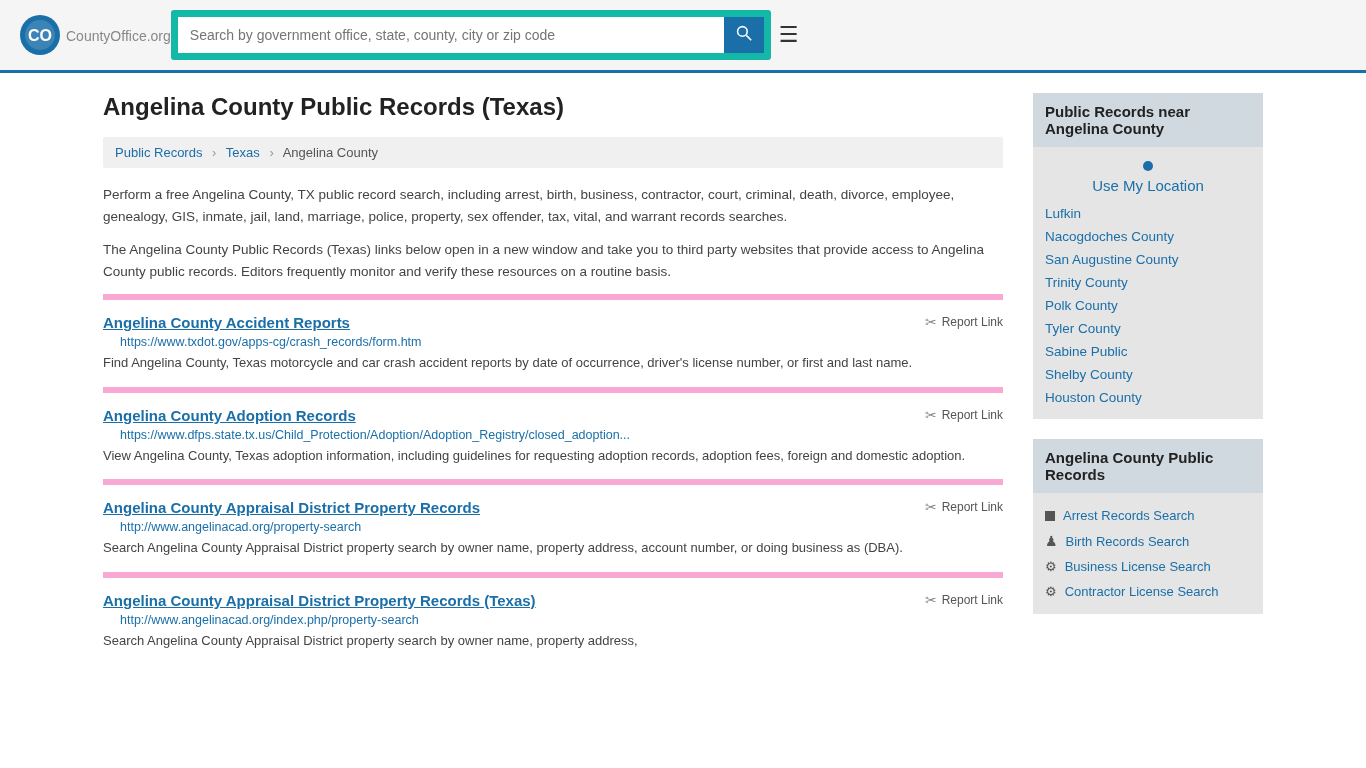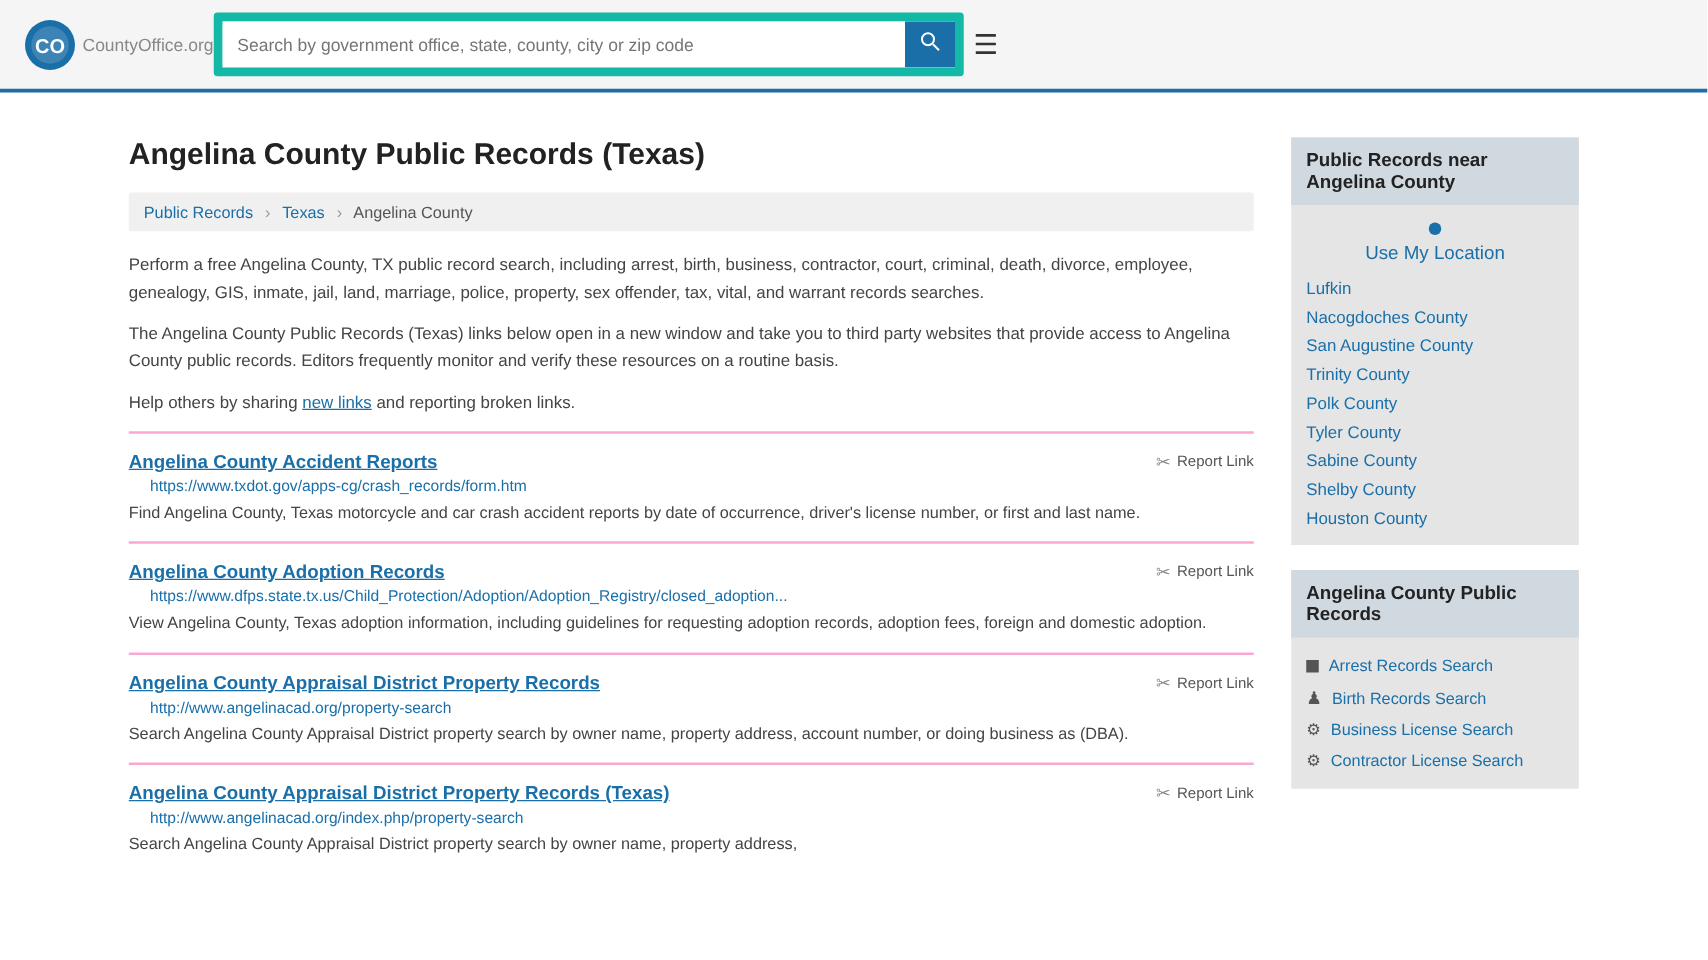--- a/index.html
+++ b/index.html
@@ -64,21 +64,21 @@
       border: none;
       cursor: pointer;
       font-size: 22px;
       color: #333;
       padding: 4px 8px;
     }
 
     
     .container {
       max-width: 1200px;
-      margin: 16px auto;
+      margin: 0 auto;
       padding: 20px 20px;
       display: flex;
       gap: 30px;
     }
     .main-content {
       flex: 1;
     }
     .sidebar {
       width: 230px;
       flex-shrink: 0;
@@ -114,21 +114,21 @@
       line-height: 1.6;
       margin-bottom: 12px;
     }
     .description a {
       color: #1a6fa8;
       text-decoration: underline;
     }
 
     
     .record-entry {
-      border-top: 2px solid #f9a8d4;
+      border-top: 6px solid #f9a8d4;
       padding: 14px 0;
     }
     .record-header {
       display: flex;
       align-items: flex-start;
       justify-content: space-between;
       margin-bottom: 4px;
     }
     .record-title {
       font-size: 15px;
@@ -268,23 +268,20 @@
     <div class="breadcrumb">
       <a href="#">Public Records</a>
       <span class="sep">›</span>
       <a href="#">Texas</a>
       <span class="sep">›</span>
       <span>Angelina County</span>
     </div>
 
     <p class="description">Perform a free Angelina County, TX public record search, including arrest, birth, business, contractor, court, criminal, death, divorce, employee, genealogy, GIS, inmate, jail, land, marriage, police, property, sex offender, tax, vital, and warrant records searches.</p>
     <p class="description">The Angelina County Public Records (Texas) links below open in a new window and take you to third party websites that provide access to Angelina County public records. Editors frequently monitor and verify these resources on a routine basis.</p>
-    <p class="description">
-      <span>Help others by sharing </span><a href="#">new links</a><span> and reporting broken links.</span>
-    </p>
 
     <div id="records-container">
         <div class="record-entry">
       <div class="record-header">
         <a class="record-title">Angelina County Accident Reports</a>
         <span class="report-link">
           <span class="report-icon">✂</span>
           <span>Report Link</span>
         </span>
       </div>
@@ -337,21 +334,21 @@
           <span class="location-dot"></span>
           <span>Use My Location</span>
         </div>
         <div id="nearby-links">
             <a class="sidebar-link" href="#">Lufkin</a>
             <a class="sidebar-link" href="#">Nacogdoches County</a>
             <a class="sidebar-link" href="#">San Augustine County</a>
             <a class="sidebar-link" href="#">Trinity County</a>
             <a class="sidebar-link" href="#">Polk County</a>
             <a class="sidebar-link" href="#">Tyler County</a>
-            <a class="sidebar-link" href="#">Sabine County</a>
+            <a class="sidebar-link" href="#">Sabine Public</a>
             <a class="sidebar-link" href="#">Shelby County</a>
             <a class="sidebar-link" href="#">Houston County</a>
           </div>
       </div>
     </div>
 
     <div class="sidebar-section">
       <div class="sidebar-section-title">Angelina County Public Records</div>
       <div class="sidebar-section-body">
         <div id="angelina-links">

